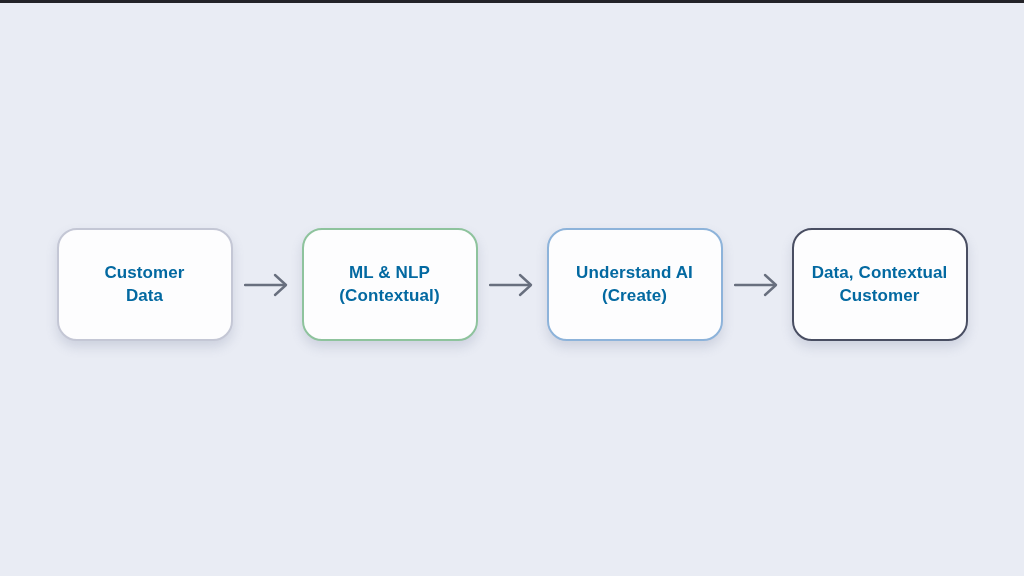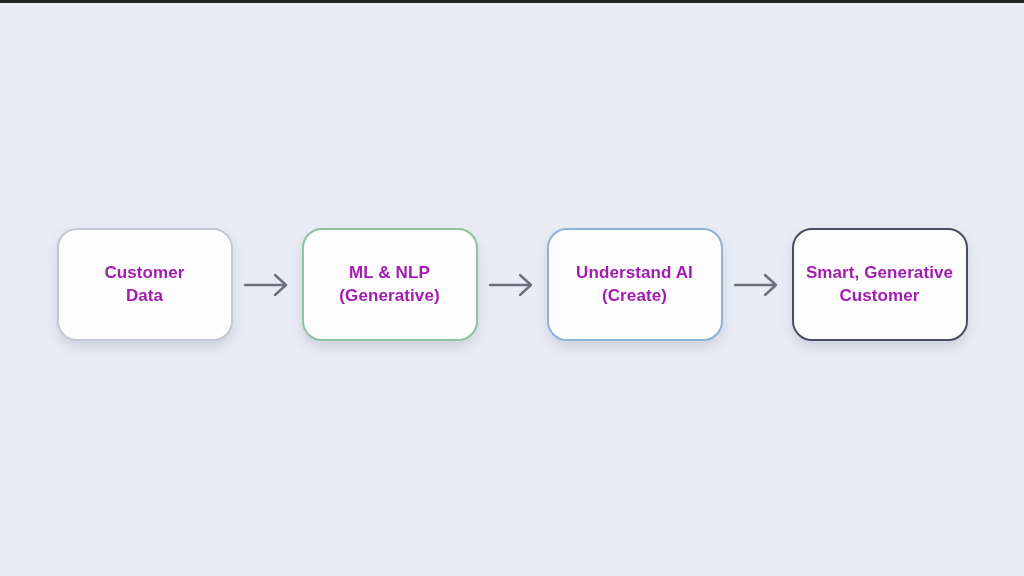--- a/index.html
+++ b/index.html
@@ -40,21 +40,21 @@
     flex-direction: column;
     align-items: center;
     justify-content: center;
     box-shadow: 0 6px 12px rgba(96, 104, 138, 0.20);
     box-sizing: border-box;
   }
   .node .line {
     font-size: 17px;
     font-weight: 700;
     line-height: 1.32;
-    color: #a21caf;
+    color: #0369a1;
     text-align: center;
     letter-spacing: 0.1px;
     white-space: nowrap;
   }
   .arrow {
     width: 69px;
     display: flex;
     align-items: center;
     justify-content: center;
     color: #686f7e;
@@ -80,21 +80,21 @@
 
     <div class="arrow" style="color: rgb(104, 111, 126);">
       <svg width="46" height="26" viewBox="0 0 46 26" fill="none">
         <line x1="1" y1="13" x2="41" y2="13" stroke="currentColor" stroke-width="2.4" stroke-linecap="round"></line>
         <polyline points="31,3 42,13 31,23" stroke="currentColor" stroke-width="2.4" fill="none" stroke-linecap="round" stroke-linejoin="round"></polyline>
       </svg>
     </div>
 
     <div class="node" style="border-color: rgb(142, 195, 157); background-color: rgb(253, 253, 254); color: rgb(30, 34, 46);">
       <span class="line">ML &amp; NLP</span>
-      <span class="line">(Generative)</span>
+      <span class="line">(Contextual)</span>
     </div>
 
     <div class="arrow" style="color: rgb(104, 111, 126);">
       <svg width="46" height="26" viewBox="0 0 46 26" fill="none">
         <line x1="1" y1="13" x2="41" y2="13" stroke="currentColor" stroke-width="2.4" stroke-linecap="round"></line>
         <polyline points="31,3 42,13 31,23" stroke="currentColor" stroke-width="2.4" fill="none" stroke-linecap="round" stroke-linejoin="round"></polyline>
       </svg>
     </div>
 
     <div class="node" style="border-color: rgb(141, 179, 218); background-color: rgb(253, 253, 254); color: rgb(30, 34, 46);">
@@ -103,18 +103,18 @@
     </div>
 
     <div class="arrow" style="color: rgb(104, 111, 126);">
       <svg width="46" height="26" viewBox="0 0 46 26" fill="none">
         <line x1="1" y1="13" x2="41" y2="13" stroke="currentColor" stroke-width="2.4" stroke-linecap="round"></line>
         <polyline points="31,3 42,13 31,23" stroke="currentColor" stroke-width="2.4" fill="none" stroke-linecap="round" stroke-linejoin="round"></polyline>
       </svg>
     </div>
 
     <div class="node" style="border-color: rgb(73, 78, 98); background-color: rgb(253, 253, 254); color: rgb(30, 34, 46);">
-      <span class="line">Smart, Generative</span>
+      <span class="line">Data, Contextual</span>
       <span class="line">Customer</span>
     </div>
 
   </div>
 </div>
 
 </body></html>

